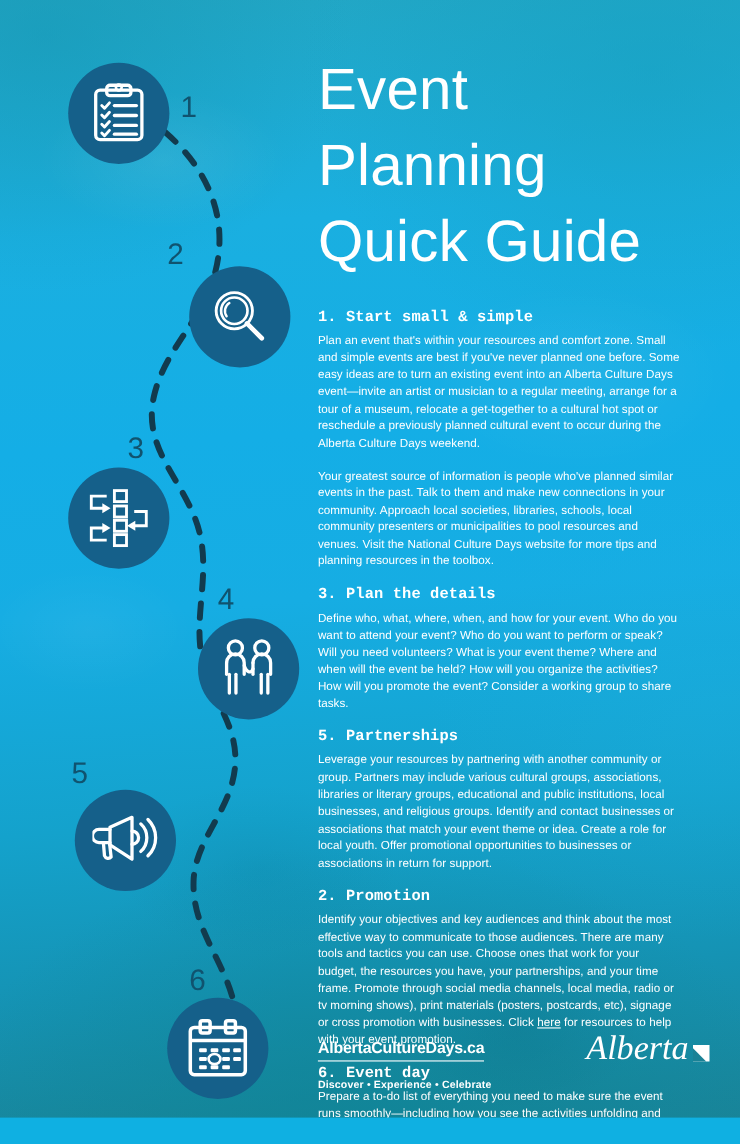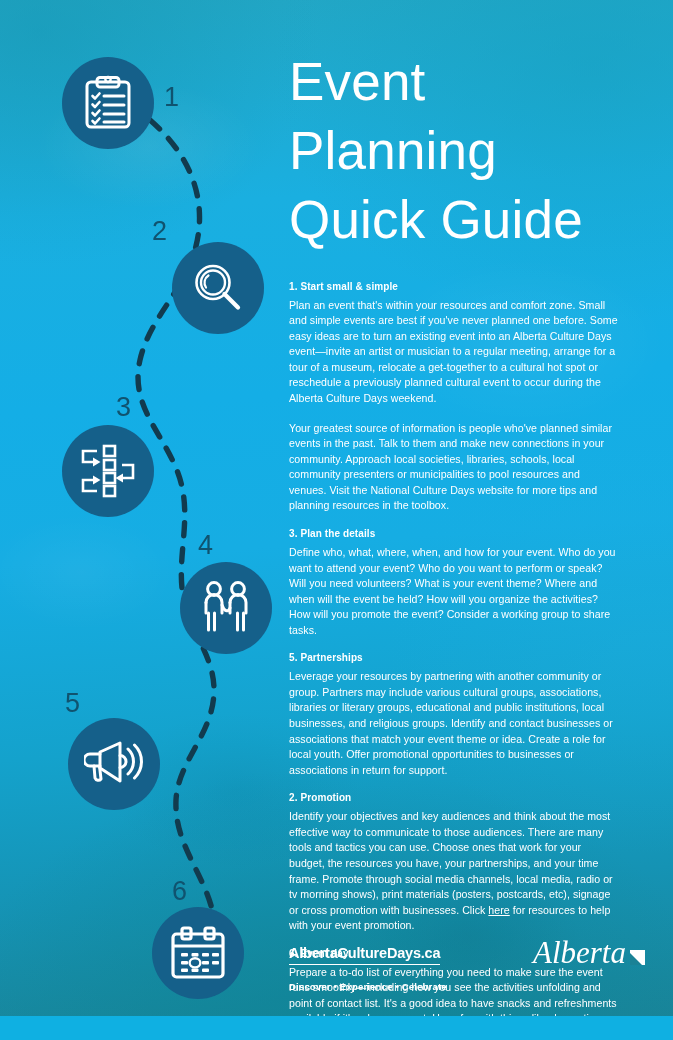--- a/index.html
+++ b/index.html
@@ -85,24 +85,25 @@
     font-size:53px;
     line-height:1.30;
     letter-spacing:.2px;
     margin-bottom:26px;
   }
   .title .line{ display:block; }
 
   .sec{ margin-bottom:14px; }
   .sec h2{
     color:#ffffff;
-    font-size:10px;
+    font-size:14px;
     font-weight:bold;
     letter-spacing:.1px;
     margin-bottom:6px;
+    font-family:Liberation Mono, monospace;
   }
   .sec p{
     color:#ffffff;
     font-size:10.6px;
     line-height:1.47;
     letter-spacing:.05px;
   }
   .sec p a{ color:#ffffff; }
 
   

